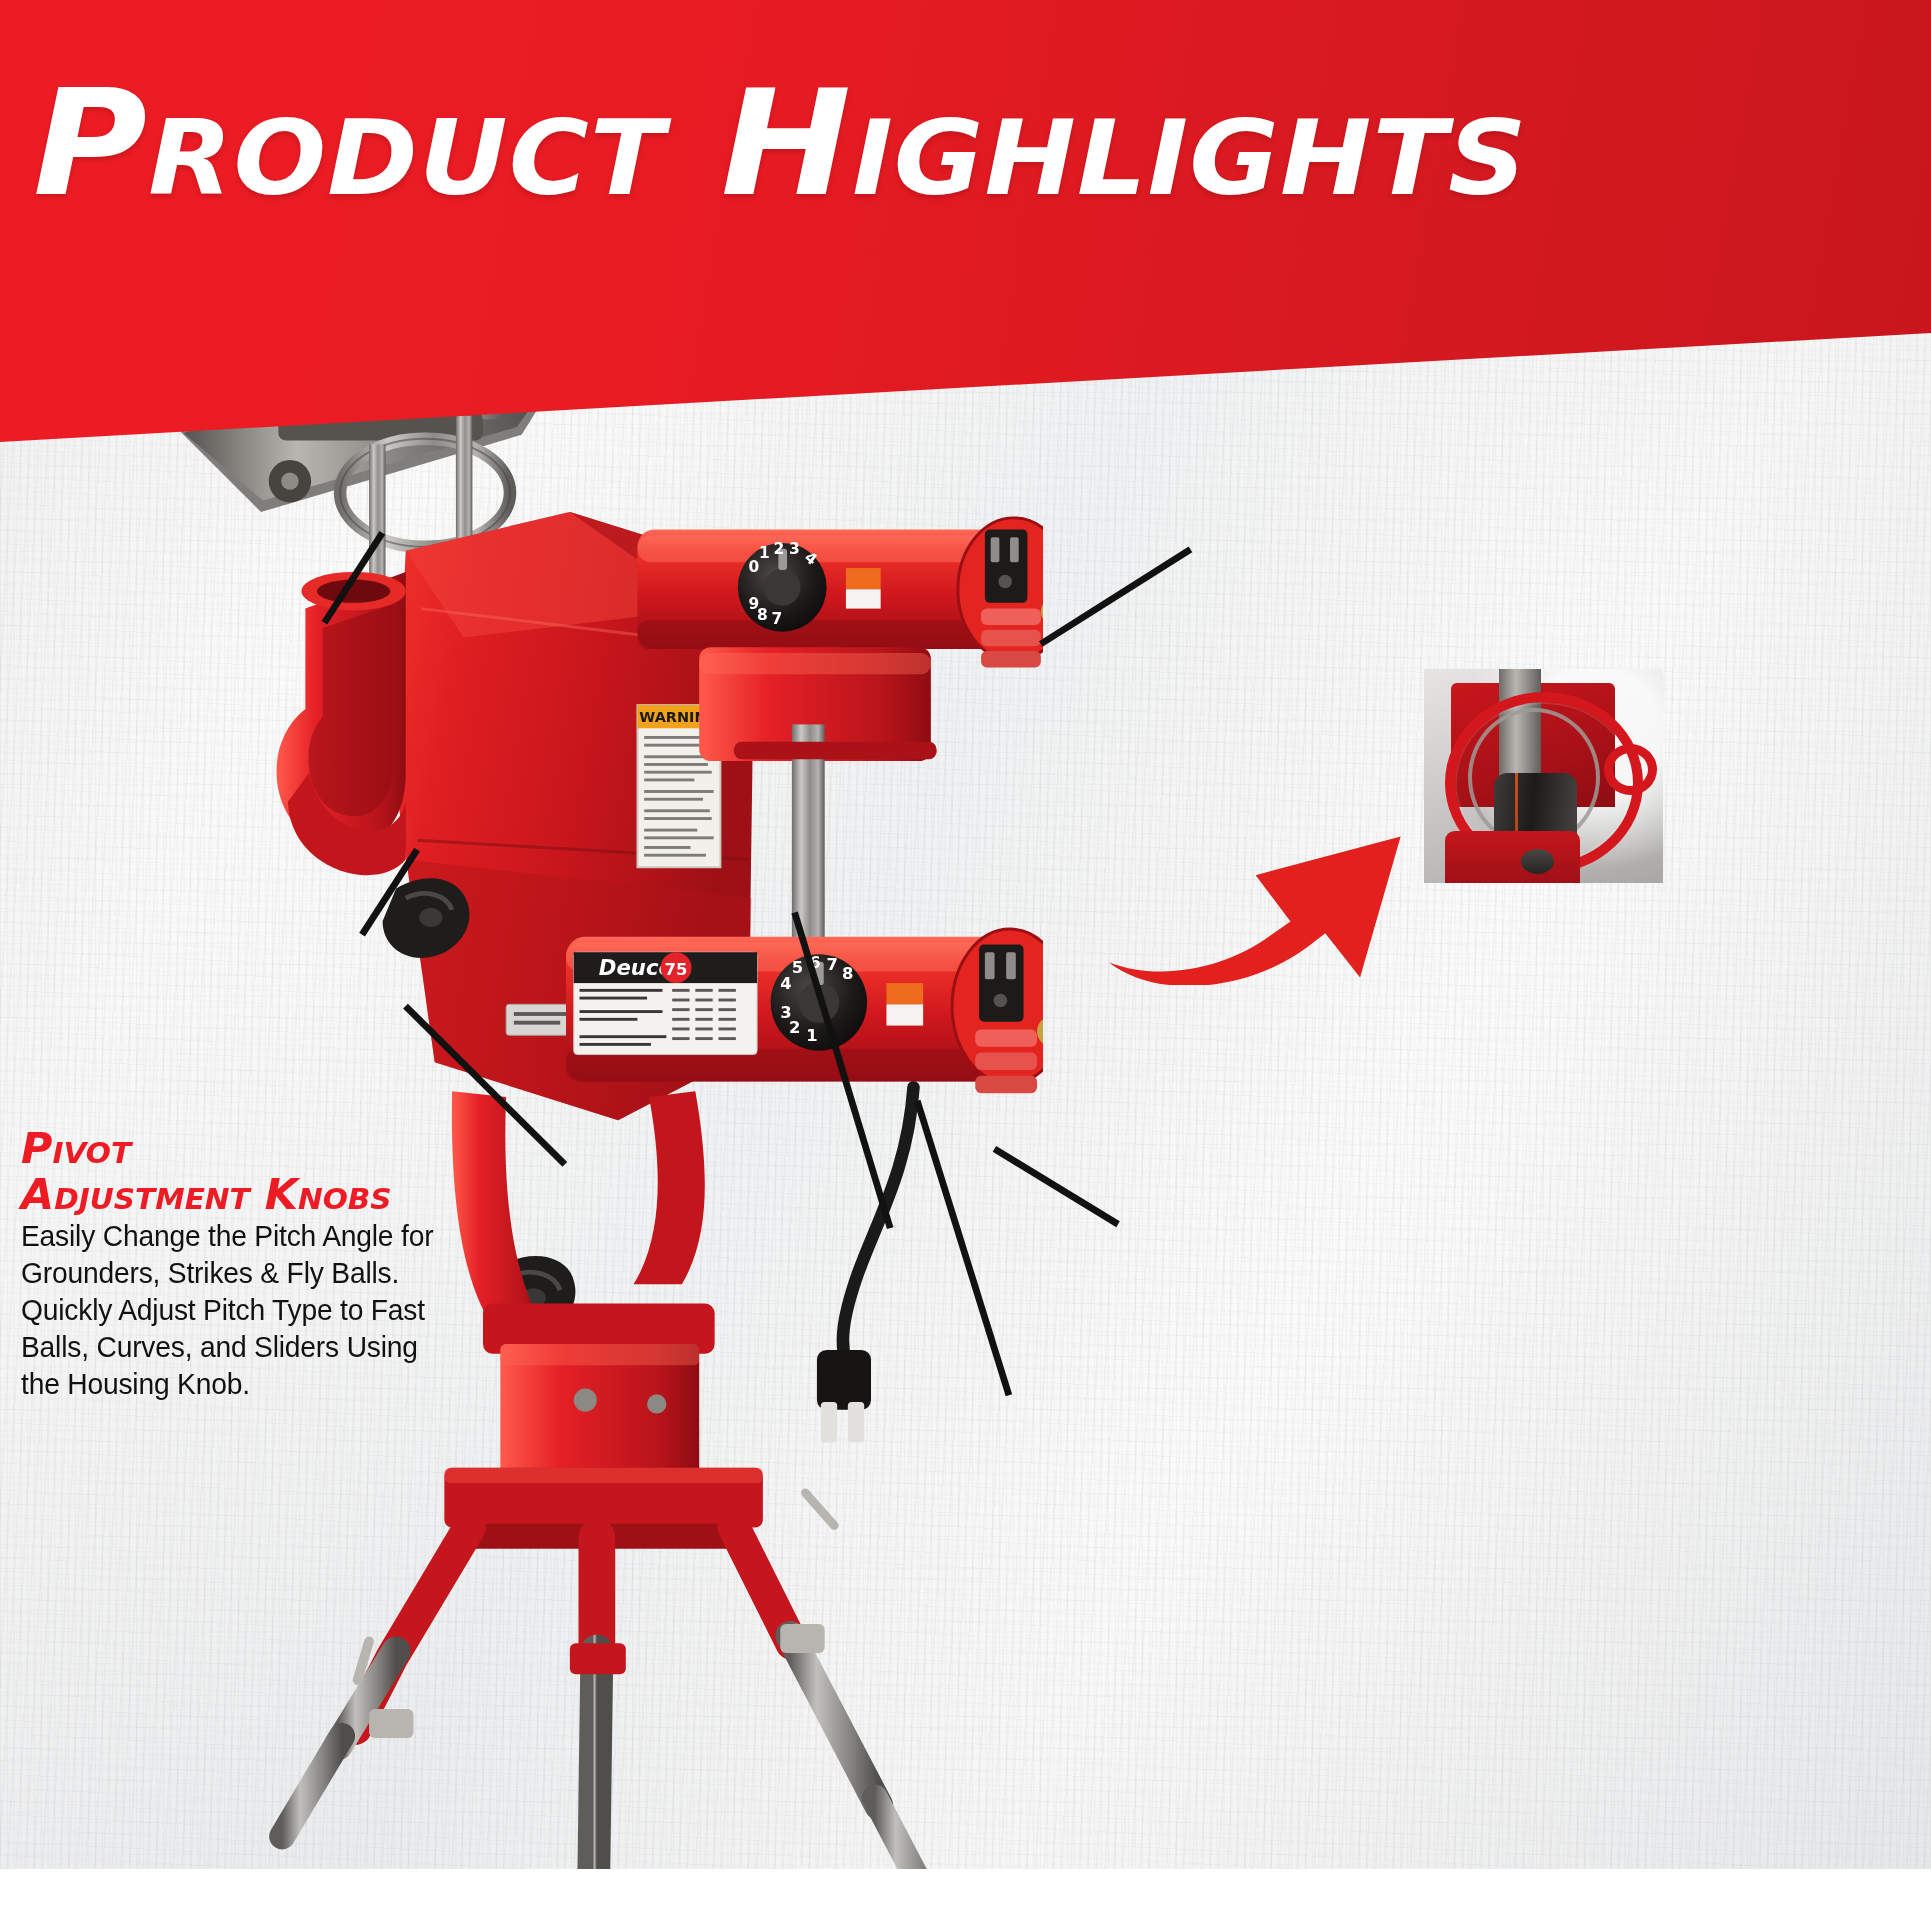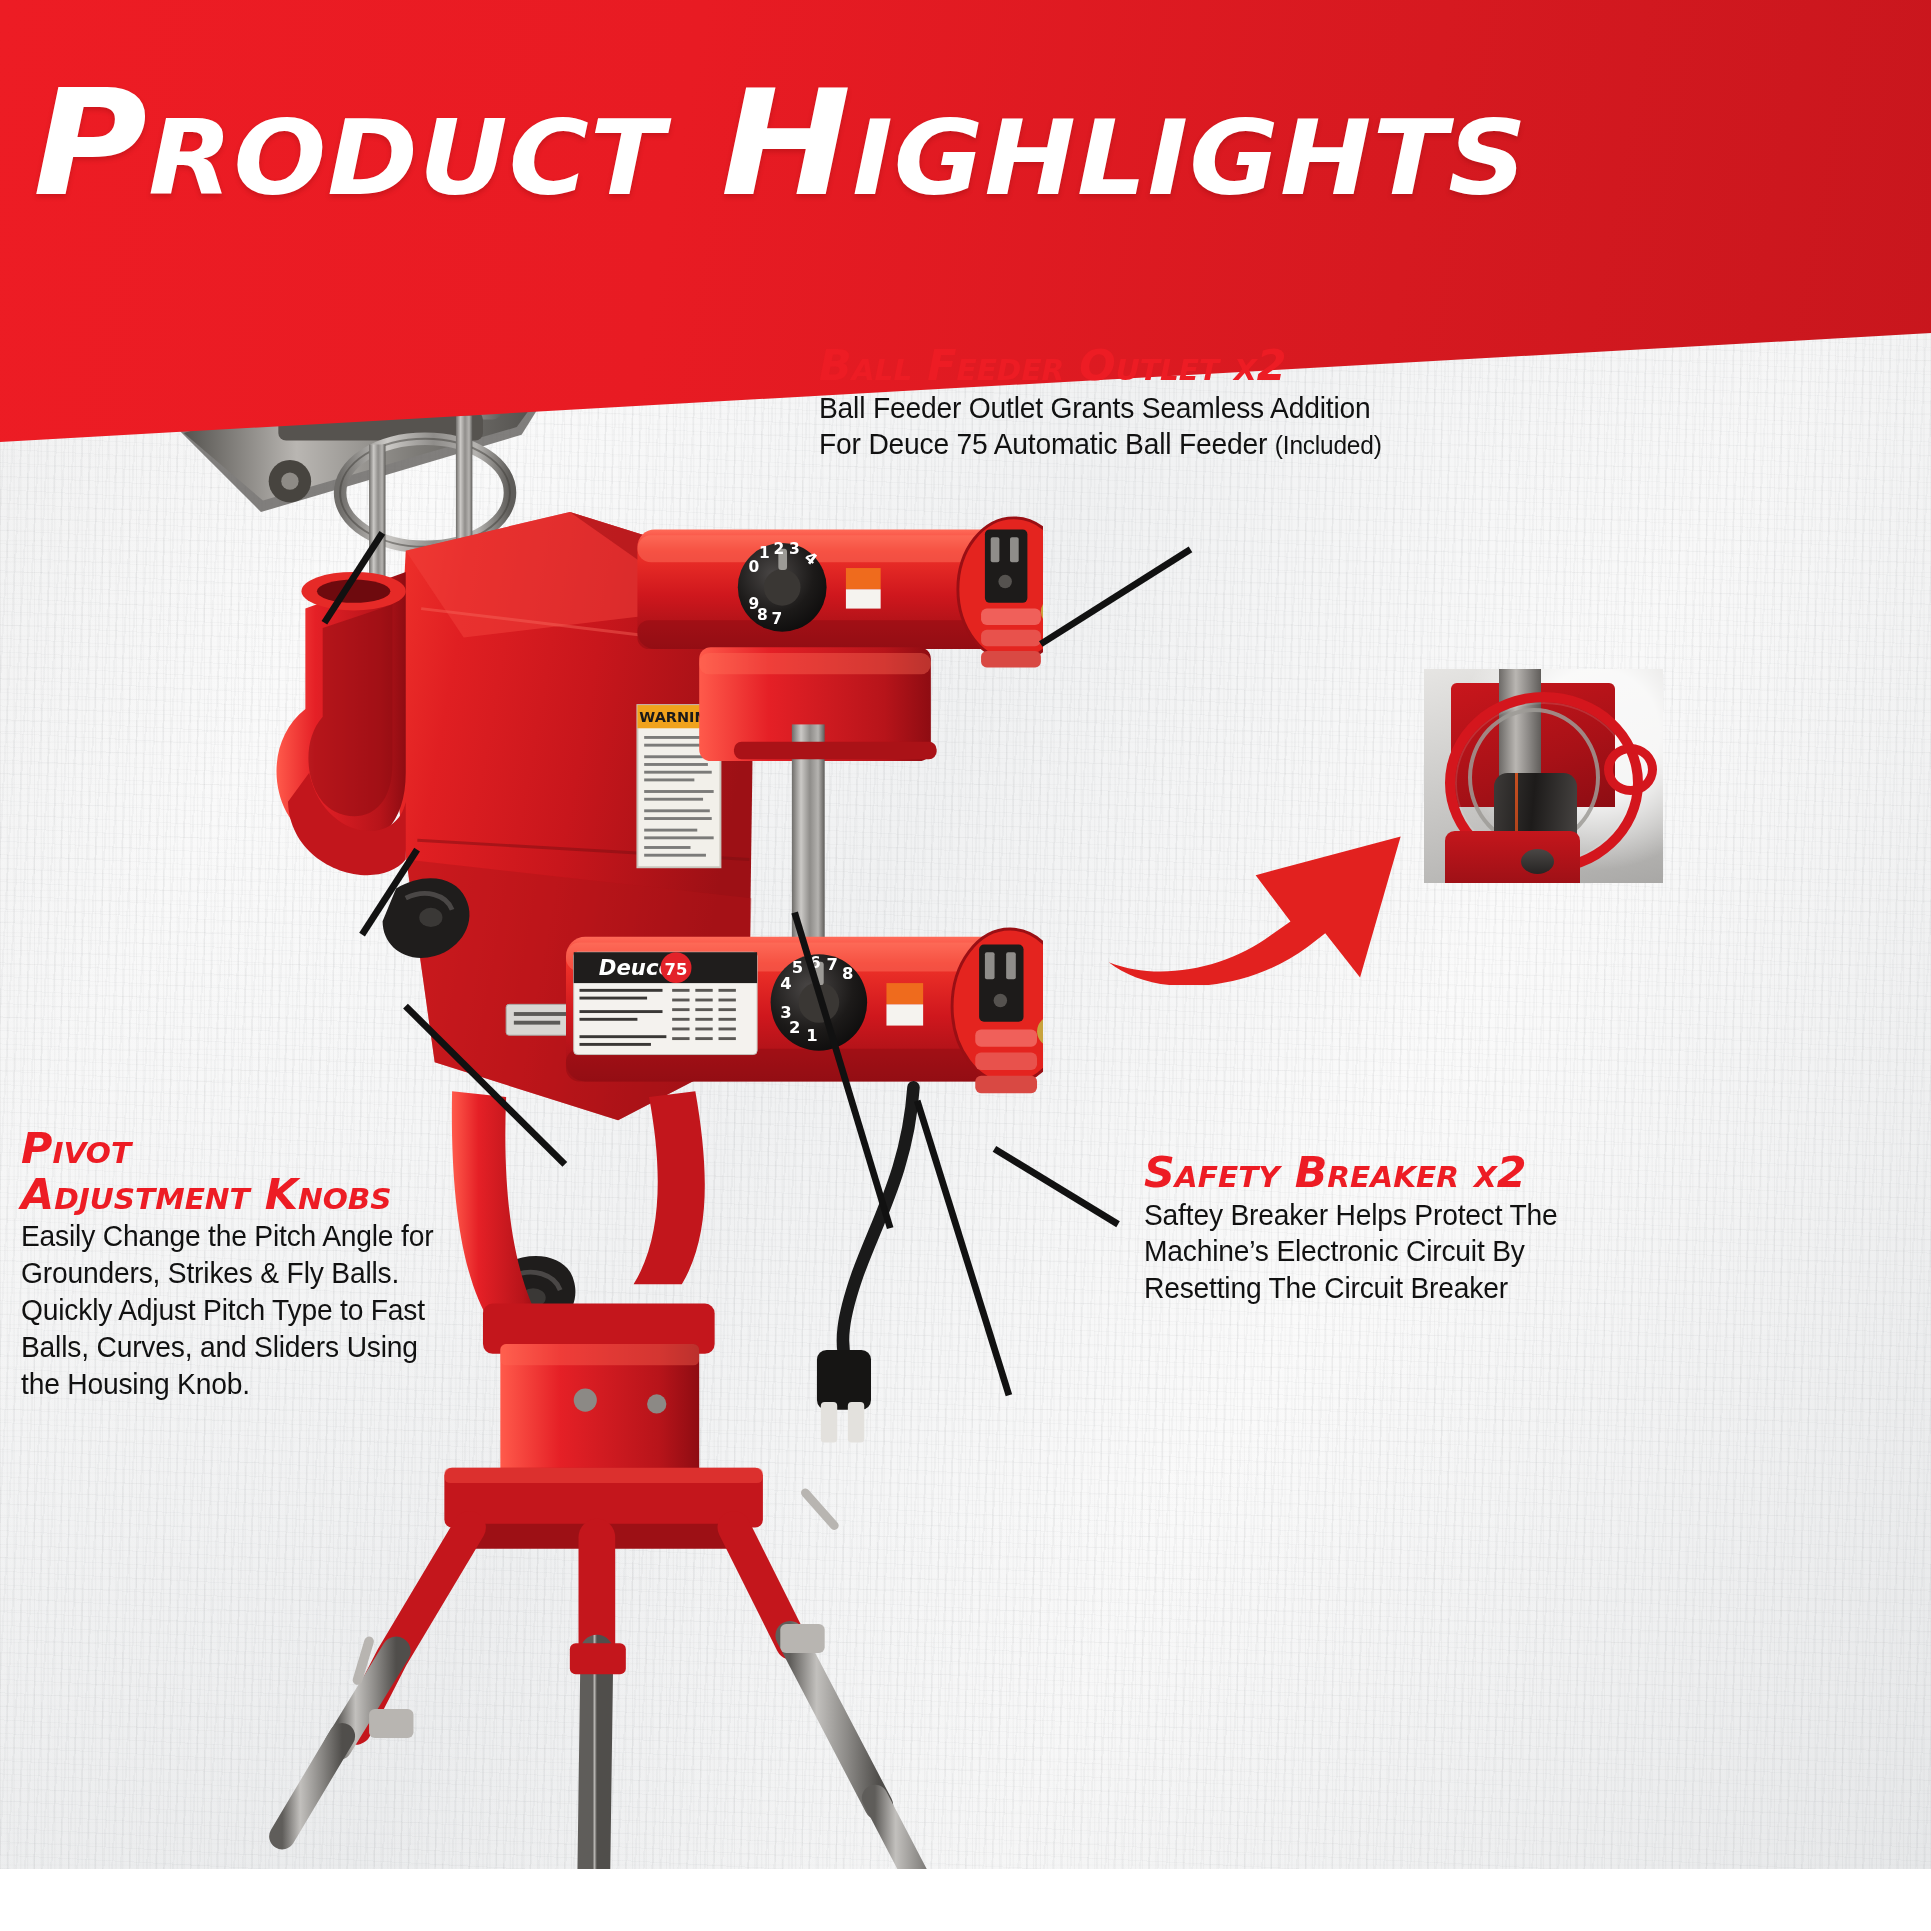--- a/index.html
+++ b/index.html
@@ -455,48 +455,32 @@
         <line x1="1030" y1="1190" x2="1158" y2="1268"></line>
 
         <line x1="950" y1="1140" x2="1045" y2="1445"></line>
 
         <line x1="823" y1="945" x2="922" y2="1272"></line>
         <line x1="922" y1="1272" x2="868" y2="1400" opacity="0"></line>
       </g>
     </svg>
   </div>
 
-  <div class="callout" style="left:819px;top:344px;width:734px;">
-    <h3>Ball Feeder Outlet x2</h3>
-    <p>
-      <span>Ball Feeder Outlet Grants Seamless Addition</span><br>
-      <span>For Deuce 75 Automatic Ball Feeder</span>
-      <span class="small">(Included)</span>
-    </p>
-  </div>
 
 
   <div class="callout" style="left:21px;top:1127px;width:483px;">
     <h3>Pivot</h3>
     <h3>Adjustment Knobs</h3>
     <p>
       <span>Easily Change the Pitch Angle for</span><br>
       <span>Grounders, Strikes &amp; Fly Balls.</span><br>
       <span>Quickly Adjust Pitch Type to Fast</span><br>
       <span>Balls, Curves, and Sliders Using</span><br>
       <span>the Housing Knob.</span>
     </p>
   </div>
 
 
-  <div class="callout" style="left:1144px;top:1151px;width:772px;">
-    <h3>Safety Breaker x2</h3>
-    <p>
-      <span>Saftey Breaker Helps Protect The</span><br>
-      <span>Machine’s Electronic Circuit By</span><br>
-      <span>Resetting The Circuit Breaker</span>
-    </p>
-  </div>
 
 
 
 </div>
 
 
 </body></html>

